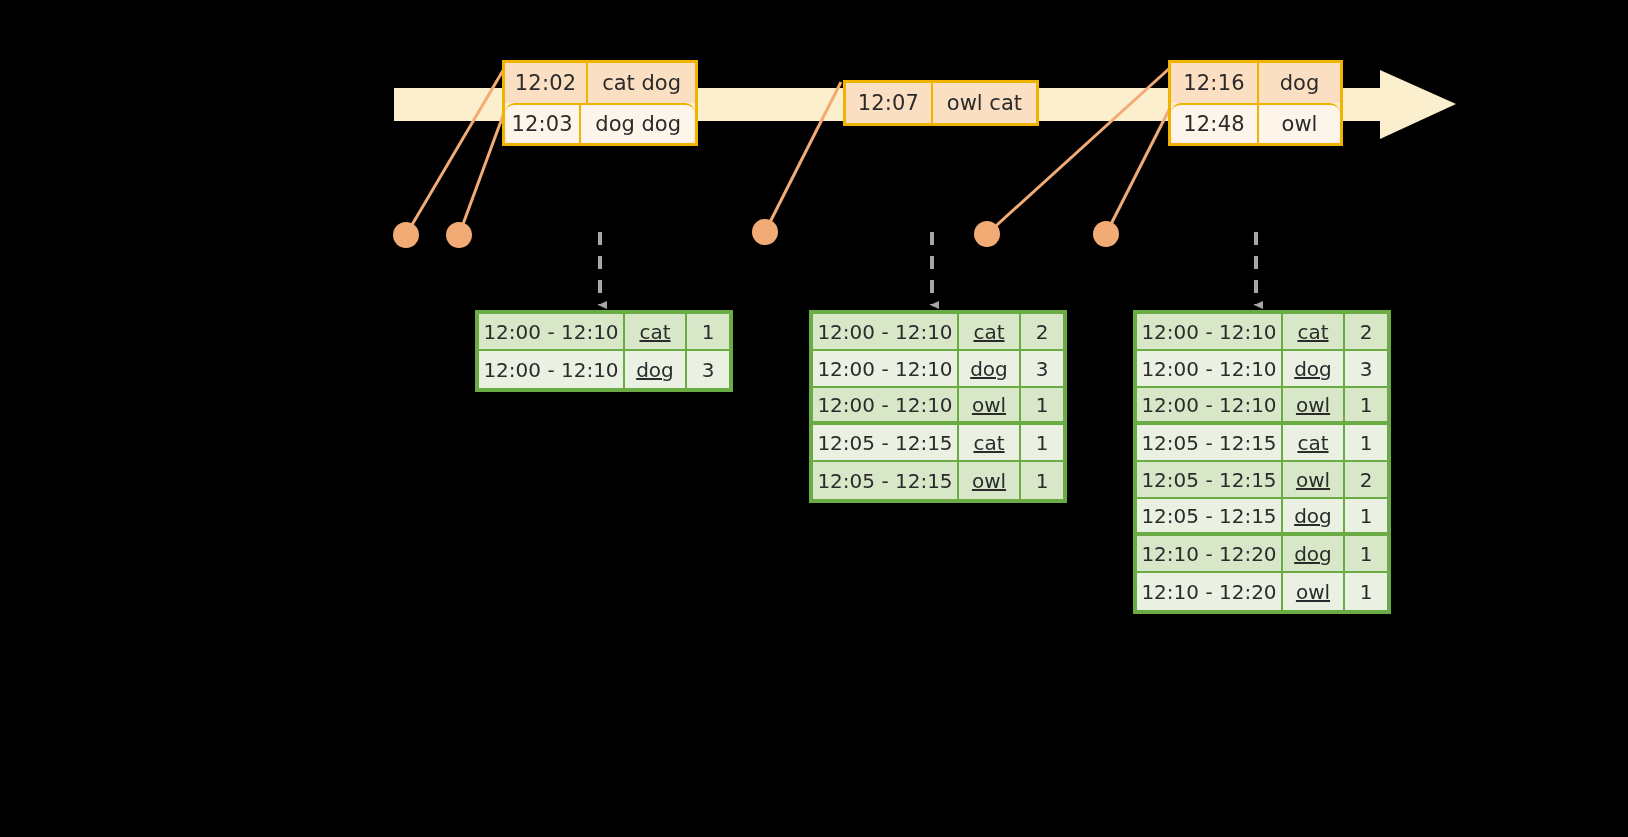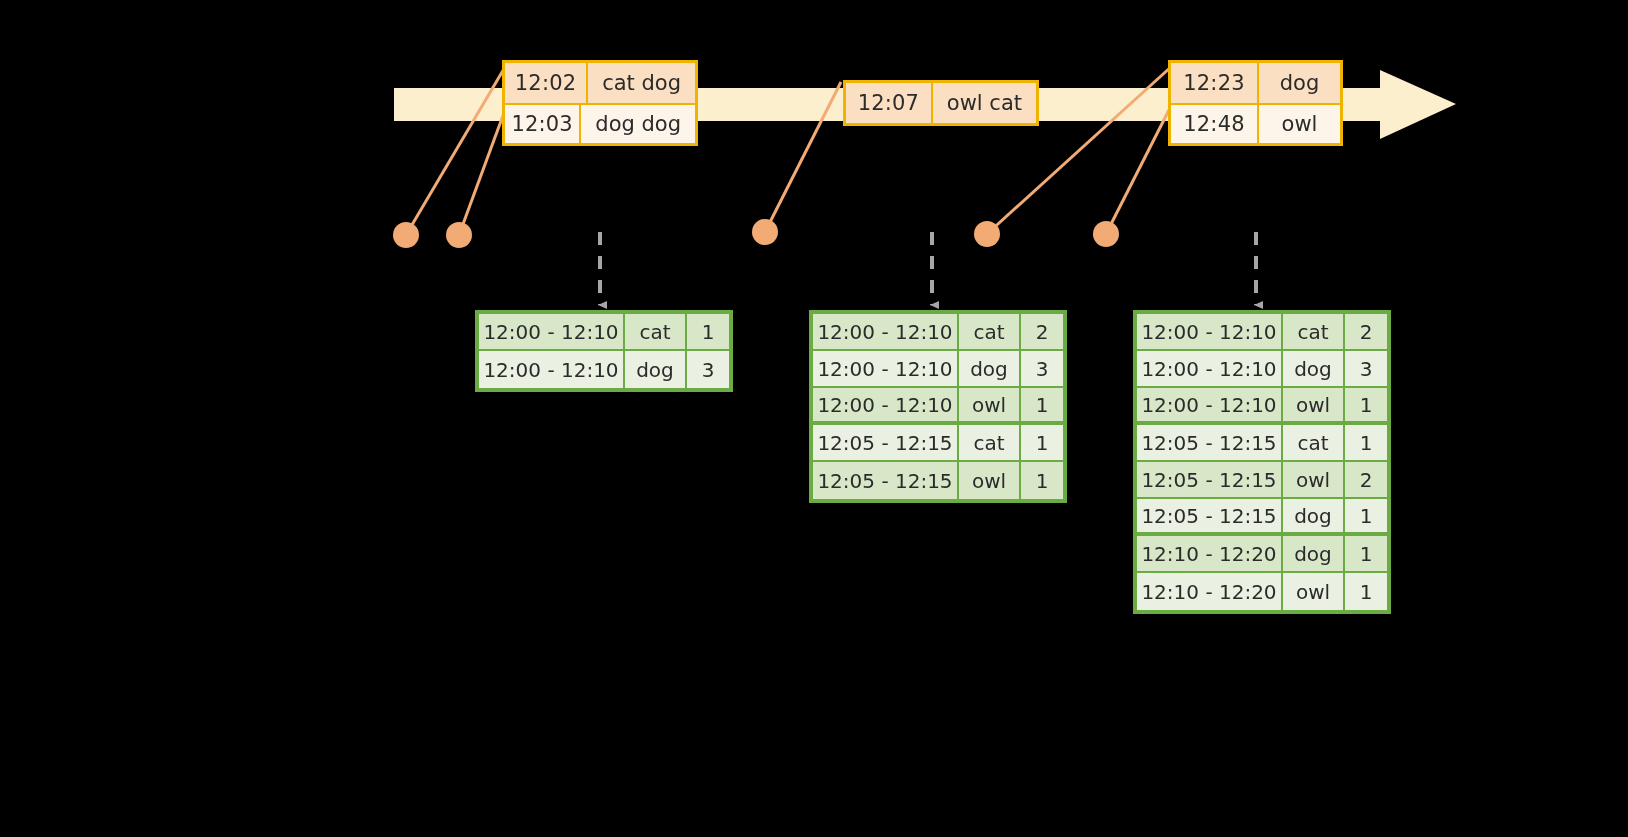--- a/index.html
+++ b/index.html
@@ -42,20 +42,21 @@
     flex-direction: column;
     z-index: 5;
   }
   .msg-row {
     display: flex;
     flex-direction: row;
     height: 40px;
   }
   .msg-row + .msg-row {
     border-top: 2px solid #f0b400;
+    border-radius: 10px;
   }
   .msg-row.shade-a { background: #fbdfc3; }
   .msg-row.shade-b { background: #fdf4ea; }
   .msg-time {
     width: 88px;
     border-right: 2px solid #f0b400;
     display: flex;
     align-items: center;
     justify-content: center;
     font-size: 21px;
@@ -102,20 +103,21 @@
     white-space: nowrap;
   }
   .res-key {
     width: 62px;
     border-right: 2px solid #6aab44;
     display: flex;
     align-items: center;
     justify-content: center;
     font-size: 20px;
     color: #2b2b2b;
+    text-decoration: underline;
   }
   .res-cnt {
     width: 42px;
     display: flex;
     align-items: center;
     justify-content: center;
     font-size: 20px;
     color: #2b2b2b;
   }
 </style>
@@ -171,21 +173,21 @@
         </div>
       </div>
       <div class="msg-box" style="left: 836px; top: 80px; width: 196px; margin-left: 7px;">
         <div class="msg-row shade-a">
           <div class="msg-time">12:07</div>
           <div class="msg-text">owl cat</div>
         </div>
       </div>
       <div class="msg-box" style="left: 1168px; top: 60px; width: 175px;">
         <div class="msg-row shade-a">
-          <div class="msg-time">12:23</div>
+          <div class="msg-time">12:16</div>
           <div class="msg-text">dog</div>
         </div>
         <div class="msg-row shade-b">
           <div class="msg-time">12:48</div>
           <div class="msg-text">owl</div>
         </div>
       </div>
     </div>
   <div id="tables">
       <div class="res-table" style="left: 475px; top: 310px;">

